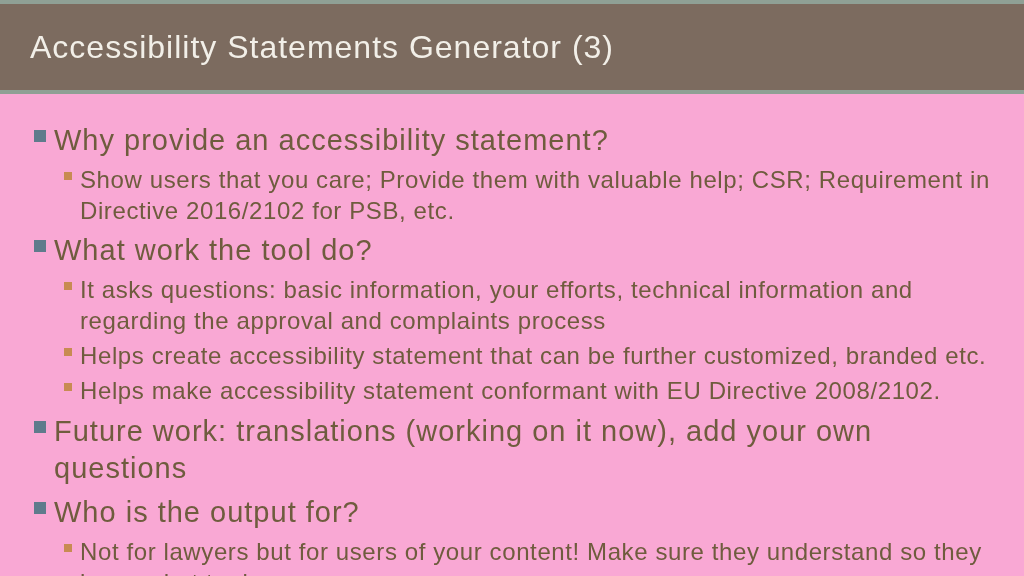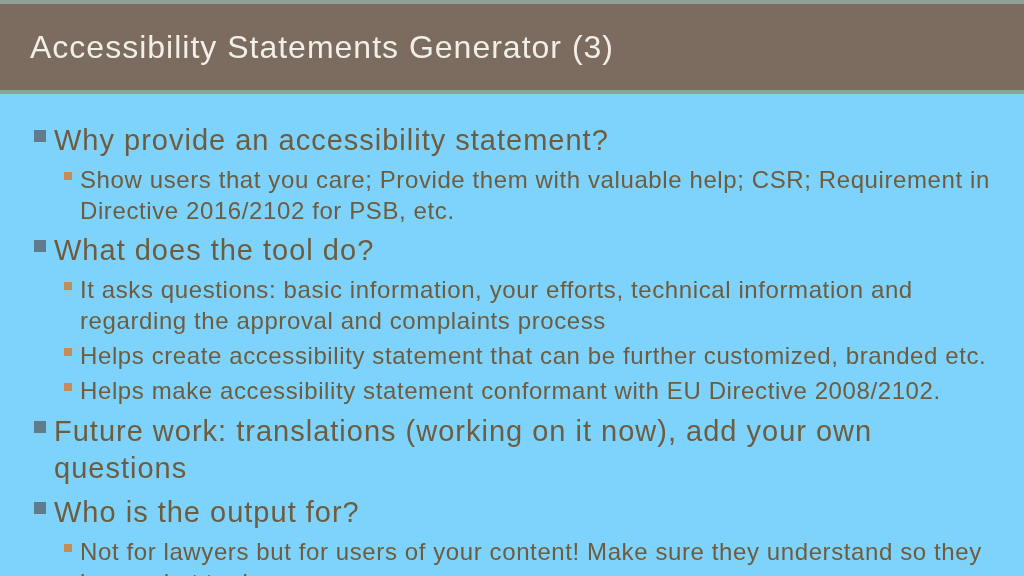--- a/index.html
+++ b/index.html
@@ -1,20 +1,20 @@
 <!DOCTYPE html>
 <html><head>
 <meta charset="utf-8">
 <style>
   * { margin: 0; padding: 0; box-sizing: border-box; }
   html, body { width: 1024px; height: 576px; font-family: Arial, Helvetica, sans-serif; background: #fff; }
   .slide {
     width: 1024px;
     height: 576px;
-    background: #7dd3fc;
+    background: #f9a8d4;
     position: relative;
   }
   .header {
     width: 100%;
     height: 94px;
     background: #7c6b5f;
     border-top: 4px solid #8fa095;
     border-bottom: 4px solid #8fa095;
     display: flex;
     align-items: center;
@@ -96,21 +96,21 @@
           <li>
             <span class="bullet2"></span>
             <span class="l2-text">Show users that you care; Provide them with valuable help; CSR; Requirement in Directive 2016/2102 for PSB, etc.</span>
           </li>
         </ul>
       </li>
 
       <li>
         <div class="l1-row">
           <span class="bullet1"></span>
-          <span class="l1-text">What does the tool do?</span>
+          <span class="l1-text">What work the tool do?</span>
         </div>
         <ul class="level2">
           <li>
             <span class="bullet2"></span>
             <span class="l2-text">It asks questions: basic information, your efforts, technical information and regarding the approval and complaints process</span>
           </li>
           <li>
             <span class="bullet2"></span>
             <span class="l2-text">Helps create accessibility statement that can be further customized, branded etc.</span>
           </li>

